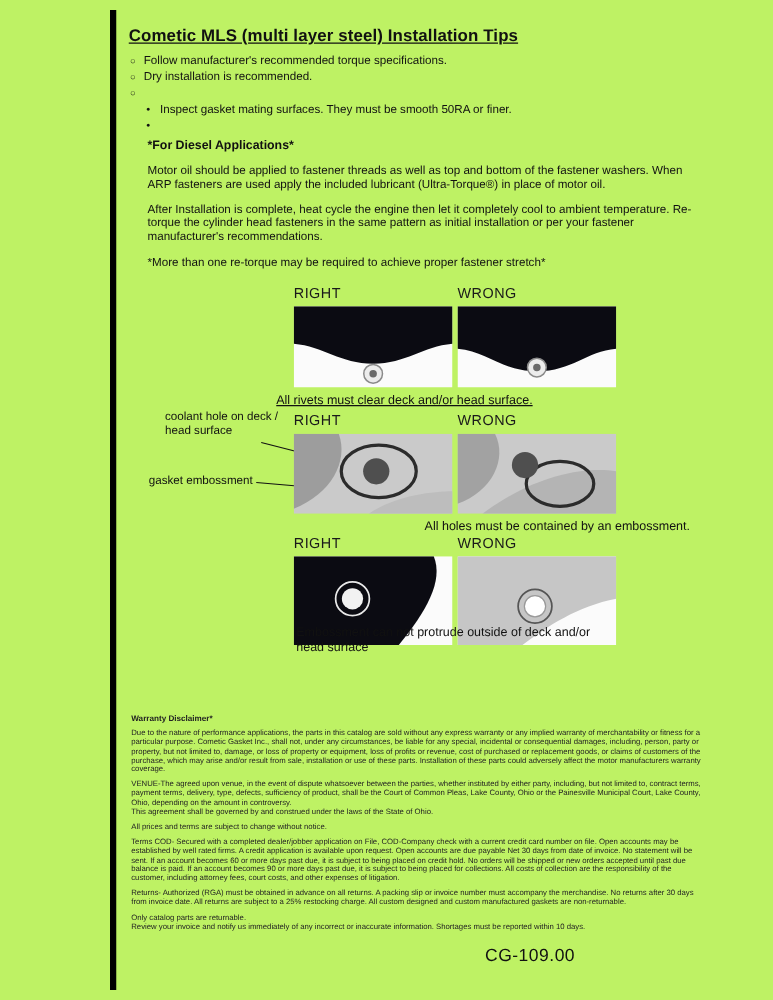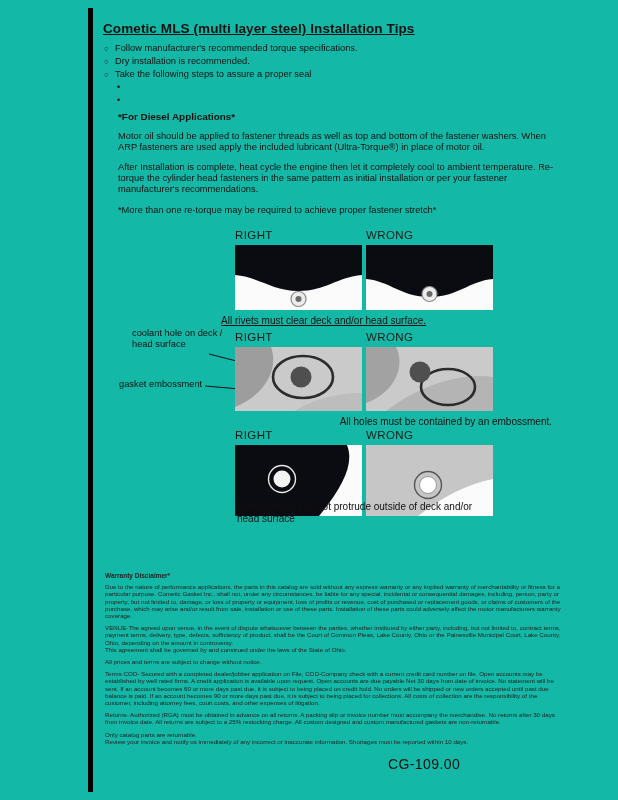--- a/index.html
+++ b/index.html
@@ -1,18 +1,18 @@
 <!DOCTYPE html>
 <html><head>
 <meta charset="utf-8">
 <style>
   * { margin:0; padding:0; box-sizing:border-box; }
   html,body { background:#ffffff; }
   .page {
-    position:relative; width:618px; height:800px; background:#14b8a6;
+    position:relative; width:618px; height:800px; background:#bef264;
     font-family:"Liberation Sans", sans-serif; color:#111; overflow:hidden;
   }
   .spine { position:absolute; left:88px; top:8px; width:5px; height:784px; background:#000; }
 
   .title {
     position:absolute; left:103px; top:21px; font-size:13.5px; font-weight:bold;
     text-decoration:underline; letter-spacing:0.1px;
   }
 
   .bullets { position:absolute; left:104px; top:42px; width:475px; font-size:9.3px; line-height:13px; }
@@ -70,24 +70,24 @@
     <div class="bullet">
       <span class="mk">○</span>
       <span>Follow manufacturer's recommended torque specifications.</span>
     </div>
     <div class="bullet">
       <span class="mk">○</span>
       <span>Dry installation is recommended.</span>
     </div>
     <div class="bullet">
       <span class="mk">○</span>
-      <span>Take the following steps to assure a proper seal</span>
     </div>
     <div class="bullet sub">
       <span class="mk">•</span>
+      <span>Inspect gasket mating surfaces.  They must be smooth 50RA or finer.</span>
     </div>
     <div class="bullet sub">
       <span class="mk">•</span>
     </div>
   </div>
 
   <div class="diesel">
     <div class="dh">*For Diesel Applications*</div>
     <p>Motor oil should be applied to fastener threads as well as top and bottom of the fastener washers. When ARP fasteners are used apply the included lubricant (Ultra-Torque®) in place of motor oil.</p>
     <p>After Installation is complete, heat cycle the engine then let it completely cool to ambient temperature. Re-torque the cylinder head fasteners in the same pattern as initial installation or per your fastener manufacturer's recommendations.</p>

